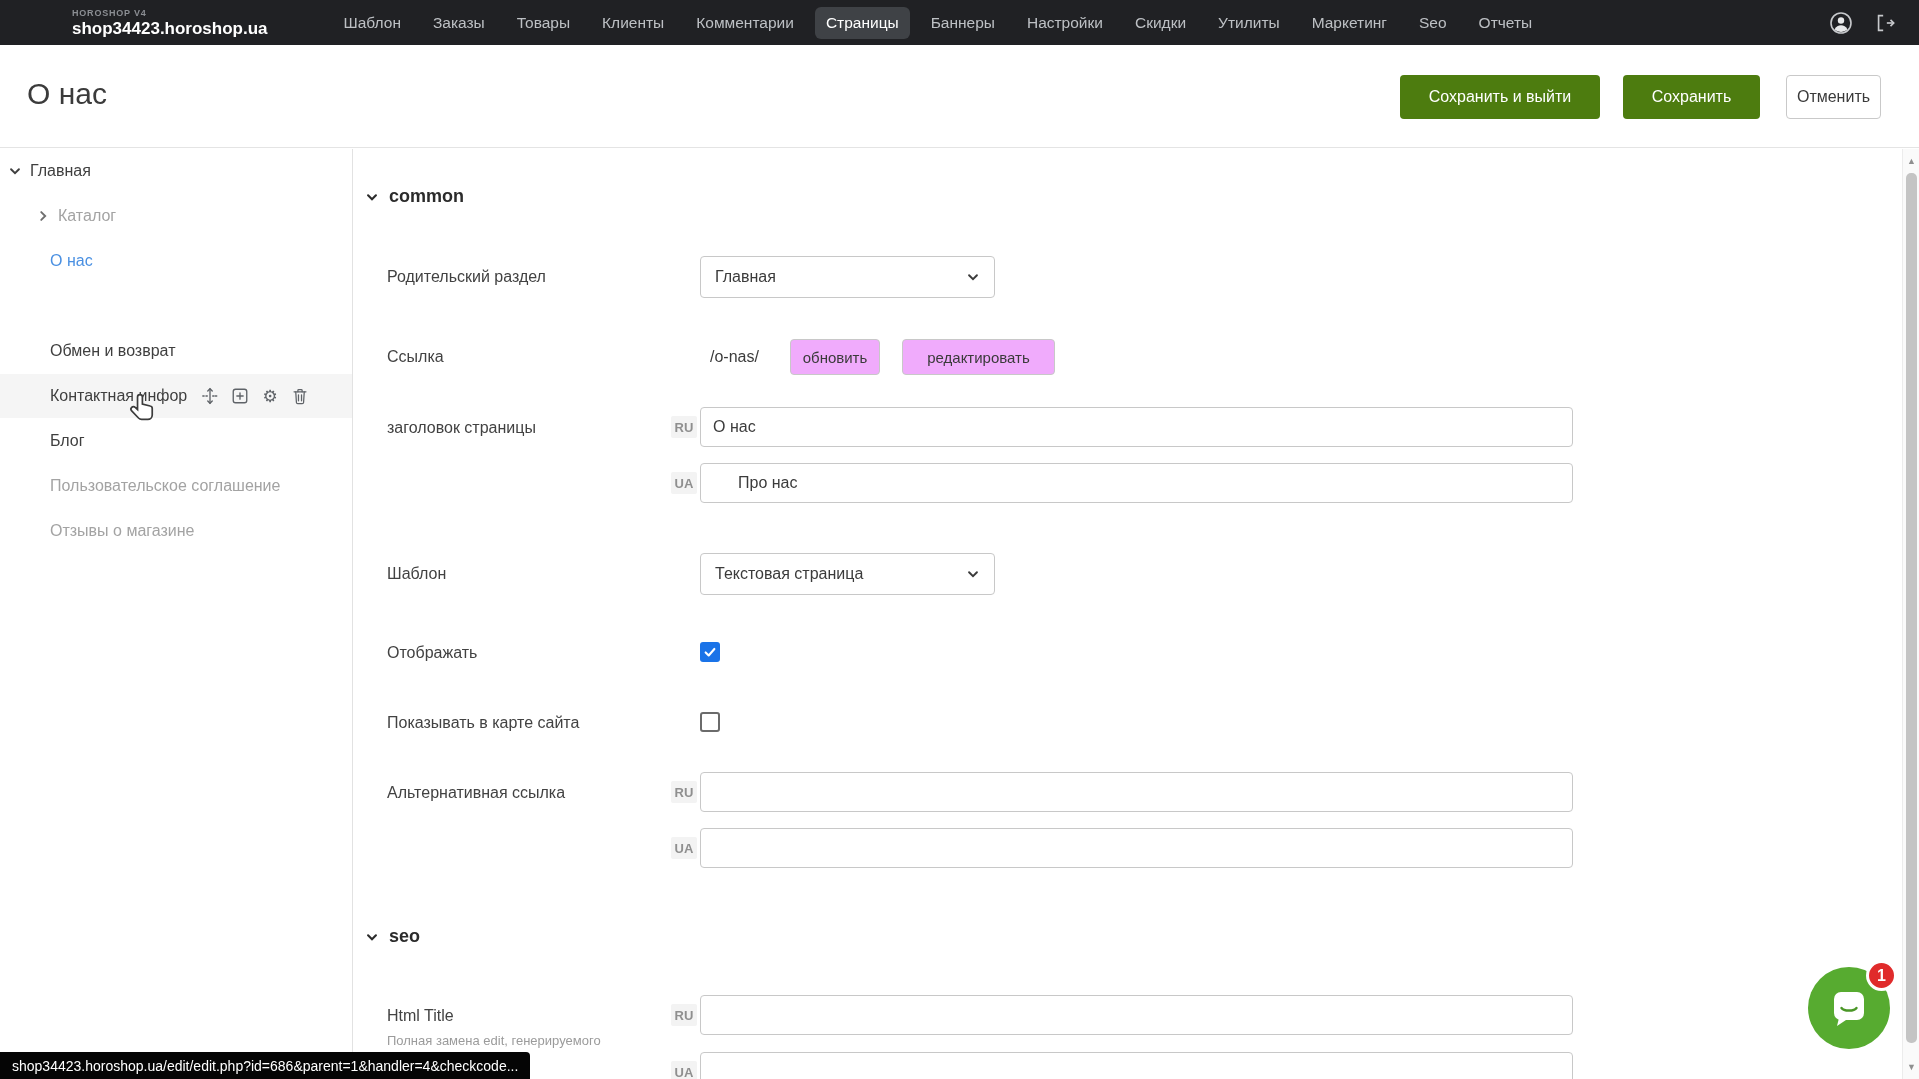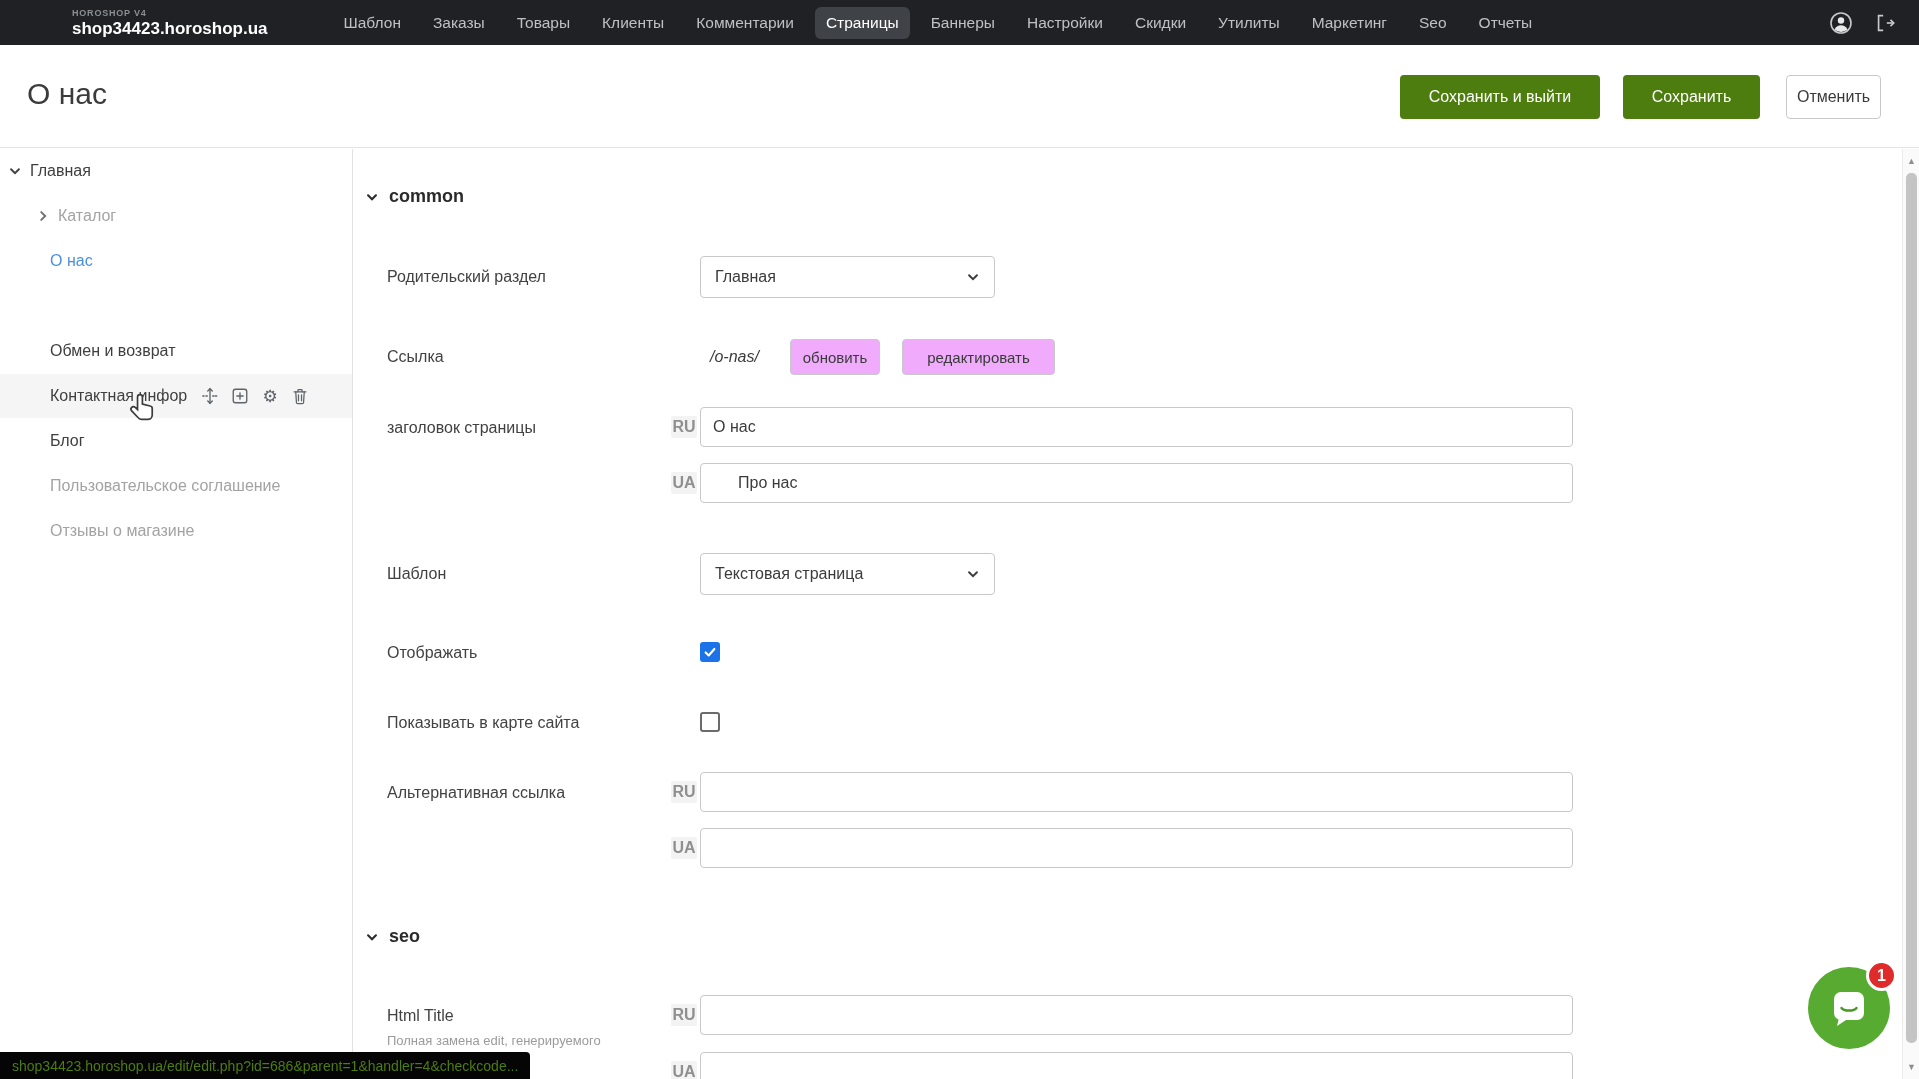--- a/index.html
+++ b/index.html
@@ -54,41 +54,41 @@
   .form-label { position:absolute; left:34px; font-size:16px; color:#424242; white-space:nowrap; }
   .hint { position:absolute; left:34px; font-size:13px; color:#9b9b9b; white-space:nowrap; }
   .select { position:absolute; left:347px; width:295px; height:42px; border:1px solid #c8c8c8;
     border-radius:4px; background:#fff; display:flex; align-items:center; padding:0 14px;
     font-size:16px; color:#3b3b3b; cursor:pointer; }
   .select .sel-chevron { margin-left:auto; display:flex; }
   .text-input { position:absolute; left:347px; width:873px; height:40px; border:1px solid #c8c8c8;
     border-radius:4px; font-size:16px; color:#3b3b3b; padding:0 12px;
     font-family:"Liberation Sans", sans-serif; outline:none; background:#fff; }
   .lang-badge { position:absolute; width:26px; height:22px; display:flex; align-items:center;
-    justify-content:center; font-size:16px; font-weight:bold; color:#8f8f8f;
+    justify-content:center; font-size:13px; font-weight:bold; color:#8f8f8f;
     background:#f3f3f3; border-radius:2px; }
-  .link-path { position:absolute; font-size:16px; color:#3b3b3b;font-style:italic; }
+  .link-path { position:absolute; font-size:16px; color:#3b3b3b; }
   .mini-btn { position:absolute; height:36px; border:1px solid #c8c8c8; border-radius:4px;
     background:#f0abfc; font-size:15px; color:#3a3a3a; display:flex; align-items:center;
     justify-content:center; cursor:pointer; }
   .checkbox { position:absolute; left:347px; width:20px; height:20px; border-radius:3px; cursor:pointer; }
   .checkbox.checked { background:#1a73e8; display:flex; align-items:center; justify-content:center; }
   .checkbox.unchecked { background:#fff; border:2px solid #6b6b6b; }
 
   
   .scrollbar { position:absolute; left:1902px; top:149px; width:17px; height:930px;
     background:#fafafa; border-left:1px solid #ececec; }
   .scroll-arrow { position:absolute; left:0; width:17px; height:16px; display:flex;
     align-items:center; justify-content:center; color:#8f8f8f; font-size:9px; cursor:pointer; }
   .scroll-thumb { position:absolute; left:3px; width:11px; background:#c4c4c4; border-radius:5px; cursor:pointer; }
 
   
   .statusbar { position:absolute; left:0; bottom:0; height:27px; background:#050505;
     border-top-right-radius:4px; display:flex; align-items:center; padding:0 12px;
-    color:#4d7c0f; font-size:14px; white-space:nowrap; z-index:50; }
+    color:#ffffff; font-size:14px; white-space:nowrap; z-index:50; }
 
   
   .chat { position:absolute; left:1808px; top:967px; width:82px; height:82px; border-radius:50%;
     background:#57ab30; display:flex; align-items:center; justify-content:center; cursor:pointer; z-index:45; }
   .chat-badge { position:absolute; left:1866px; top:960px; width:31px; height:31px; border-radius:50%;
     background:#e02b2b; border:3px solid #fff; color:#fff; font-size:16px; font-weight:bold;
     display:flex; align-items:center; justify-content:center; z-index:46; }
 </style>
 </head>
 <body>

